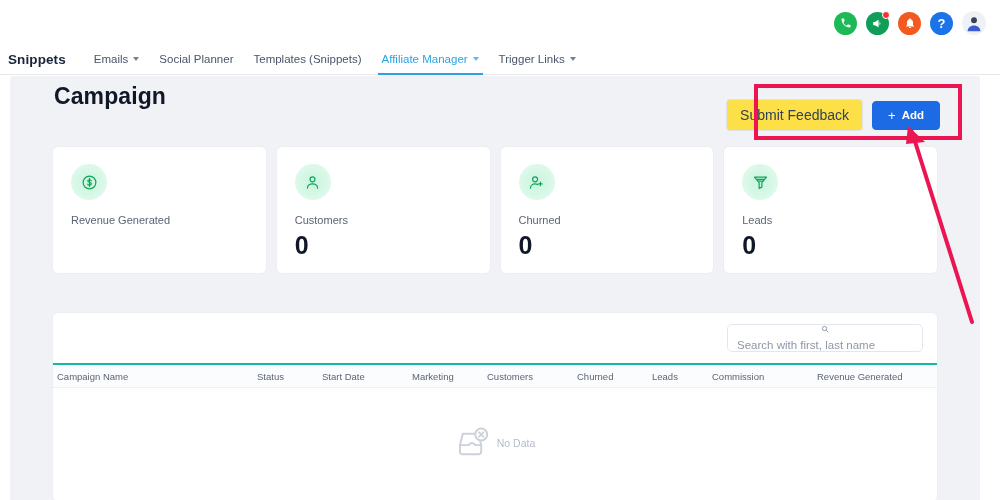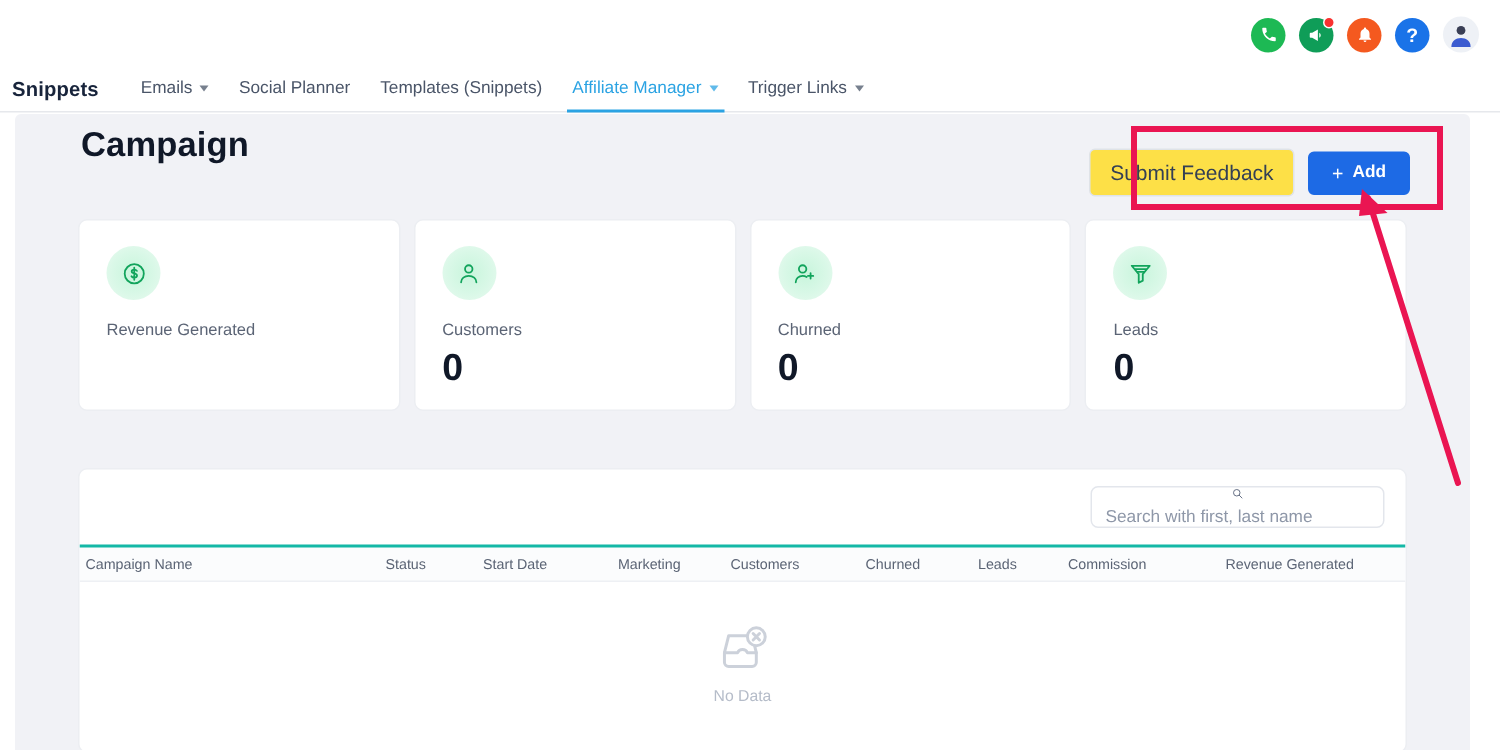--- a/index.html
+++ b/index.html
@@ -140,21 +140,21 @@
   .thead {
     display: flex; height: 25px; align-items: center;
     border-top: 2px solid #14b8a6; border-bottom: 1px solid #eef0f4;
     background: #fbfcfd;
   }
   .th {
     font-size: 9.5px; color: #5b6475; padding-left: 4px; white-space: nowrap;
   }
 
   .empty {
-    height: 110px; display: flex; flex-direction: column;
+    height: 110px; display: flex; 
     align-items: center; justify-content: center; gap: 8px;
   }
   .empty-text { font-size: 10.5px; color: #b5bcc9; }
 
   
   .anno { position: absolute; left: 0; top: 0; width: 1000px; height: 500px;
           pointer-events: none; }
 </style>
 </head>
 <body>

